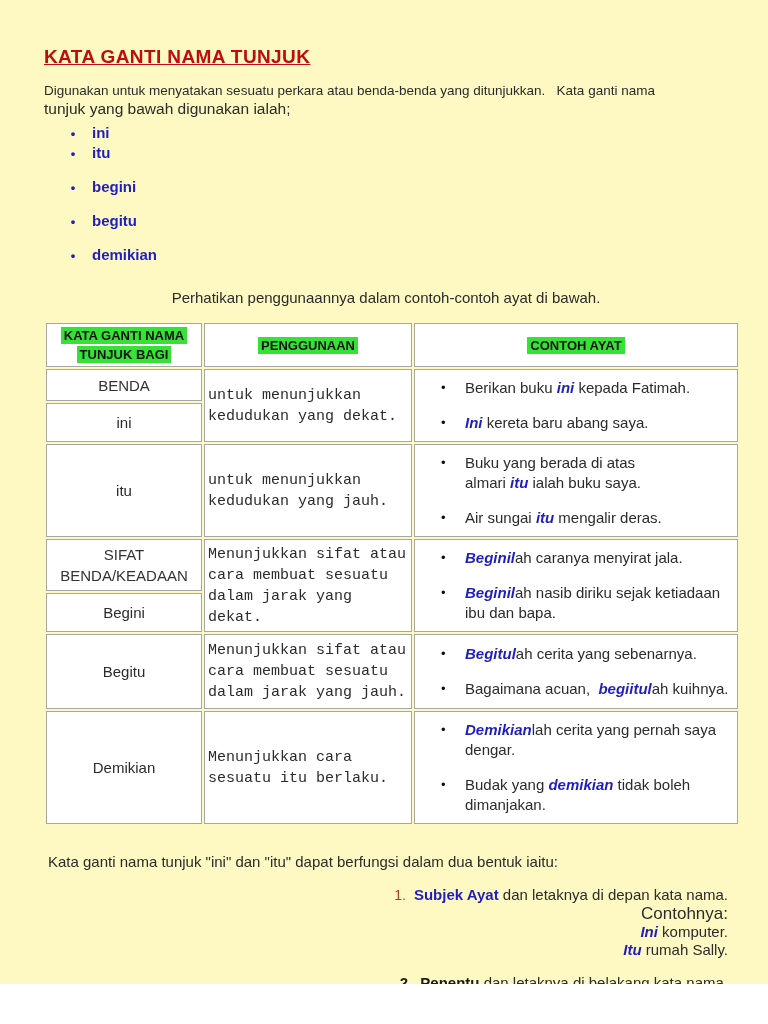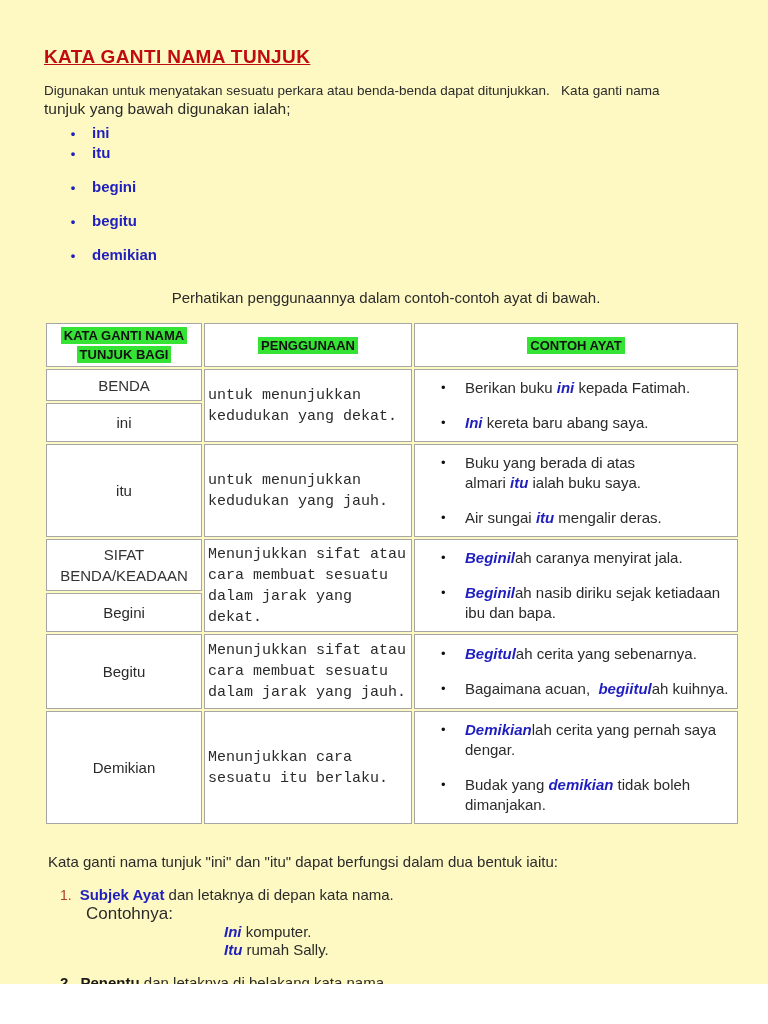--- a/index.html
+++ b/index.html
@@ -69,37 +69,37 @@
   td.word.h-demikian { height:94px; }
   td.usage { padding:2px 3px; line-height:21px;font-family:Liberation Mono, monospace; }
   td.examples { padding:8px 6px 8px 26px; }
   .ex { display:flex; align-items:flex-start; }
   .ex + .ex { margin-top:15px; }
   .exdot { width:24px; flex:0 0 24px; font-size:13px; line-height:20px; color:#111; }
   .extext { line-height:20px; white-space:pre-wrap; }
   .em { color:#1f1fbf; font-weight:bold; font-style:italic; }
   
   .fn-lead { font-size:15px; margin:26px 0 0 4px; line-height:19px; }
-  .fn-item { margin-top:14px; font-size:15px; line-height:19px; margin-left:16px; }
+  .fn-item { margin-top:14px; font-size:15px; line-height:19px; margin-left:4px;text-align:right; }
   .fn-num1 { color:#b03a2e; margin-right:8px; font-size:14px; }
   .fn-num2 { color:#1a1a1a; font-weight:bold; margin-right:8px; }
   .lbl-blue { color:#1f1fbf; font-weight:bold; }
   .lbl-black { color:#1a1a1a; font-weight:bold; }
   .fn-sub { margin-left:26px; line-height:18px; font-size:17px; }
   .fn-ex { margin-left:164px; line-height:18px; font-size:15px; white-space:pre-wrap; }
 </style>
 </head>
 <body>
 
 <div class="page">
 
   <h1 class="title">KATA GANTI NAMA TUNJUK</h1>
 
   <div class="intro">
-    <div class="intro-l1">Digunakan untuk menyatakan sesuatu perkara atau benda-benda dapat ditunjukkan.   Kata ganti nama</div>
+    <div class="intro-l1">Digunakan untuk menyatakan sesuatu perkara atau benda-benda yang ditunjukkan.   Kata ganti nama</div>
     <div class="intro-l2">tunjuk yang bawah digunakan ialah;</div>
   </div>
 
   <div class="plist">
     <div class="pitem">
         <span class="pdot">•</span>
         <span>ini</span>
       </div>
     <div class="pitem">
         <span class="pdot">•</span>

